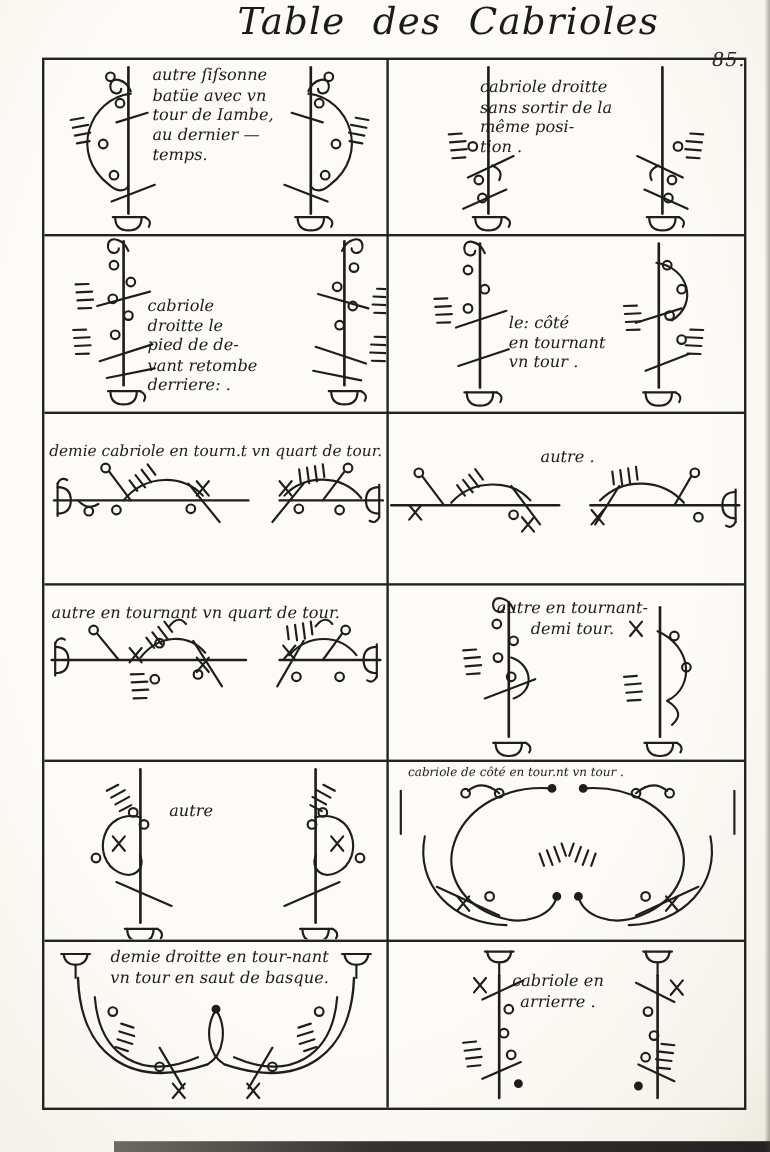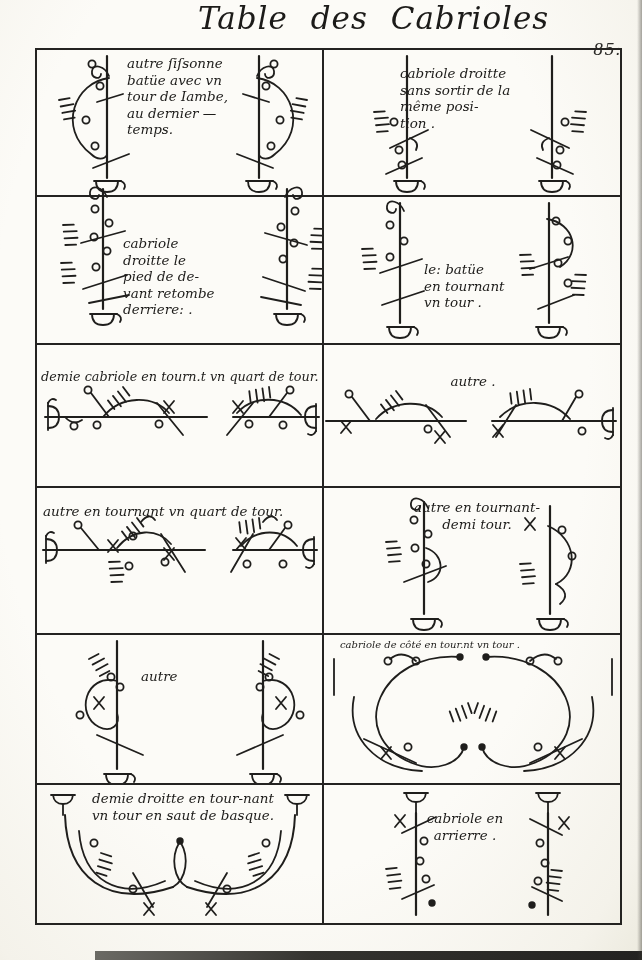--- a/index.html
+++ b/index.html
@@ -152,21 +152,21 @@
         <use href="#circ" transform="translate(233,115)"></use>
         <path d="M249,124 L213,108"></path>
         <path d="M225,88 q-10,4 -6,12"></path>
       </svg>
       <div class="caption cap-r1c2">cabriole droitte
 sans sortir de la
 même posi-
 tion .</div>
     </div>
 
-    <div class="cell" style="left:0;top:135px;width:285px;height:166px">
+    <div class="cell" style="left:0;top:147px;width:285px;height:166px">
       <svg viewBox="0 0 285 146" width="285" height="146">
         <path d="M66,4 V124" style="stroke-width:2.2"></path>
         <use href="#bell" transform="translate(66,129)"></use>
         <use href="#hook" transform="translate(70,12)"></use>
         <use href="#circ" transform="translate(58,24)"></use>
         <use href="#circ" transform="translate(72,38)"></use>
         <use href="#circ" transform="translate(57,52)"></use>
         <use href="#circ" transform="translate(70,66)"></use>
         <use href="#circ" transform="translate(59,82)"></use>
         <use href="#hatch" transform="translate(26,40) rotate(20)"></use>
@@ -210,21 +210,21 @@
         <path d="M223,22 C250,26 258,56 236,70"></path>
         <use href="#circ" transform="translate(232,24)"></use>
         <use href="#circ" transform="translate(244,44)"></use>
         <use href="#circ" transform="translate(234,66)"></use>
         <use href="#circ" transform="translate(244,86)"></use>
         <use href="#hatch" transform="translate(196,58) rotate(20)"></use>
         <use href="#hatch" transform="translate(262,78) scale(-1,1) rotate(20)"></use>
         <path d="M206,72 L244,60"></path>
           <path d="M214,112 L250,98"></path>
       </svg>
-      <div class="caption cap-r2c2">le: batüe
+      <div class="caption cap-r2c2">le: côté
 en tournant
 vn tour .</div>
     </div>
 
     <div class="cell" style="left:0;top:295px;width:285px;height:141px">
       <svg viewBox="0 0 285 141" width="285" height="141">
         <path d="M8,72 H170" style="stroke-width:2"></path>
         <use href="#bell" transform="translate(11,72) rotate(-90)"></use>
         <path d="M28,72 q8,9 17,3"></path>
         <use href="#circ" transform="translate(37,81)"></use>

